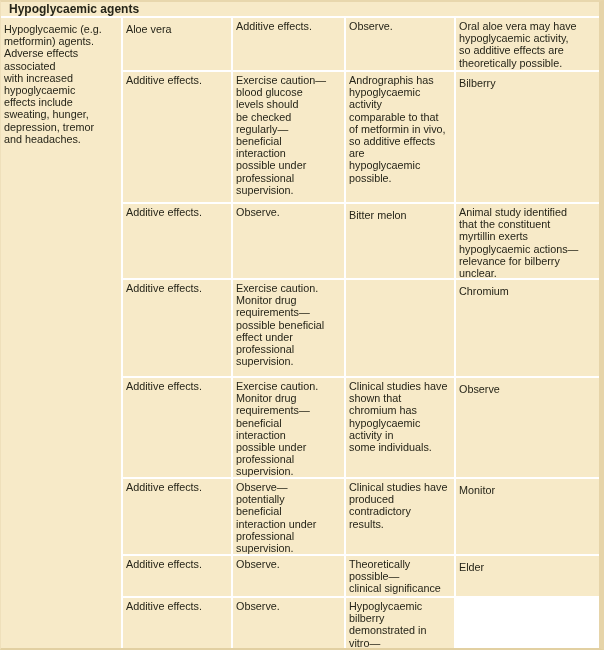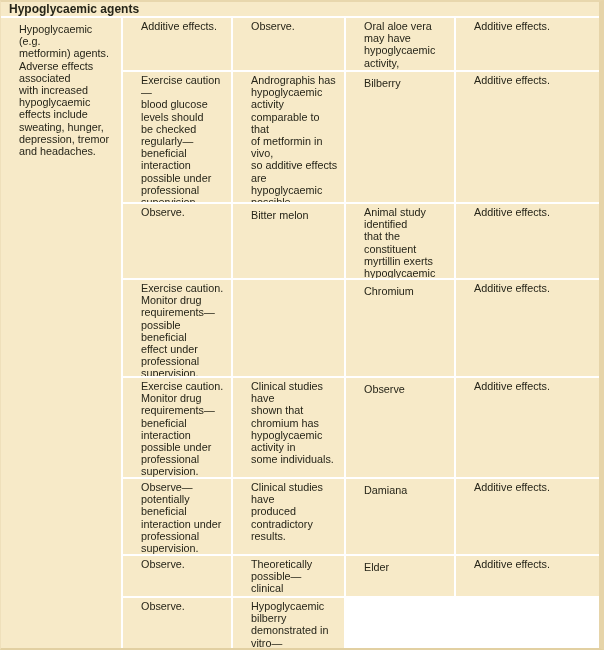--- a/index.html
+++ b/index.html
@@ -24,21 +24,21 @@
     display: grid;
     width: 598px;
     height: 646px;
     grid-template-columns: 120px 108px 111px 108px 143px;
     grid-template-rows: 14px 52px 130px 74px 96px 99px 75px 40px 50px;
     gap: 2px;
     background: #ffffff; 
   }
   .cell {
     background: #f7eac8;
-    padding: 2px 6px 0 18px;
+    padding: 2px 6px 0 3px;
     font-size: 10.8px;
     line-height: 12.2px;
     white-space: pre-line;
     overflow: hidden;
   }
   .title {
     grid-column: 1 / -1;
     grid-row: 1;
     font-weight: bold;
     font-size: 12px;
@@ -66,20 +66,21 @@
 metformin) agents.
 Adverse effects
 associated
 with increased
 hypoglycaemic
 effects include
 sweating, hunger,
 depression, tremor
 and headaches.</div>
 
+    <div class="cell herb-col">Aloe vera</div>
     <div class="cell">Additive effects.</div>
     <div class="cell">Observe.</div>
     <div class="cell">Oral aloe vera may have
 hypoglycaemic activity,
 so additive effects are
 theoretically possible.</div>
 
     <div class="cell">Additive effects.</div>
     <div class="cell">Exercise caution—
 blood glucose
@@ -139,21 +140,21 @@
     <div class="cell">Observe—
 potentially
 beneficial
 interaction under
 professional
 supervision.</div>
     <div class="cell">Clinical studies have
 produced contradictory
 results.</div>
 
-    <div class="cell herb-col">Damiana</div>
+    <div class="cell herb-col">Monitor</div>
     <div class="cell">Additive effects.</div>
     <div class="cell">Observe.</div>
     <div class="cell">Theoretically possible—
 clinical significance is
 unknown.</div>
 
     <div class="cell herb-col">Elder</div>
     <div class="cell">Additive effects.</div>
     <div class="cell">Observe.</div>
     <div class="cell">Hypoglycaemic bilberry

